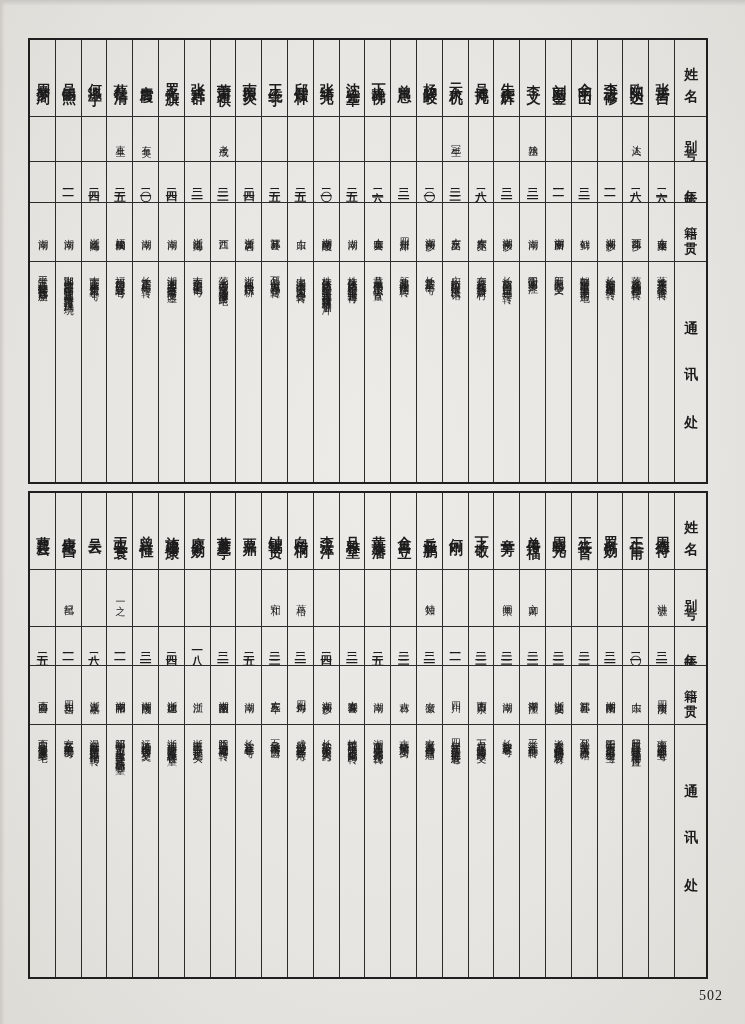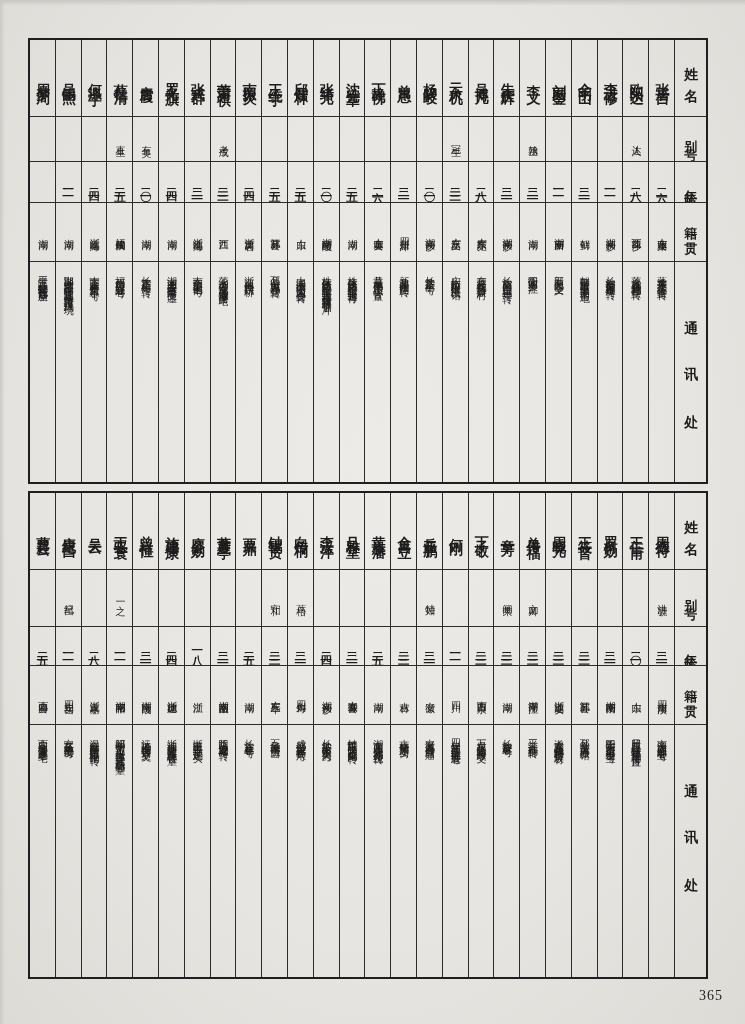--- a/index.html
+++ b/index.html
@@ -978,14 +978,14 @@
             <span class="vtext">山西汾县</span>
           </div>
           <div class="cell address r4">
             <span class="vtext">山西新绛县康家巷本宅</span>
           </div>
         </div>
       </section>
 
   </div>
 
-  <div class="page-number">365</div>
+  <div class="page-number">502</div>
 </div>
 
 </body></html>

